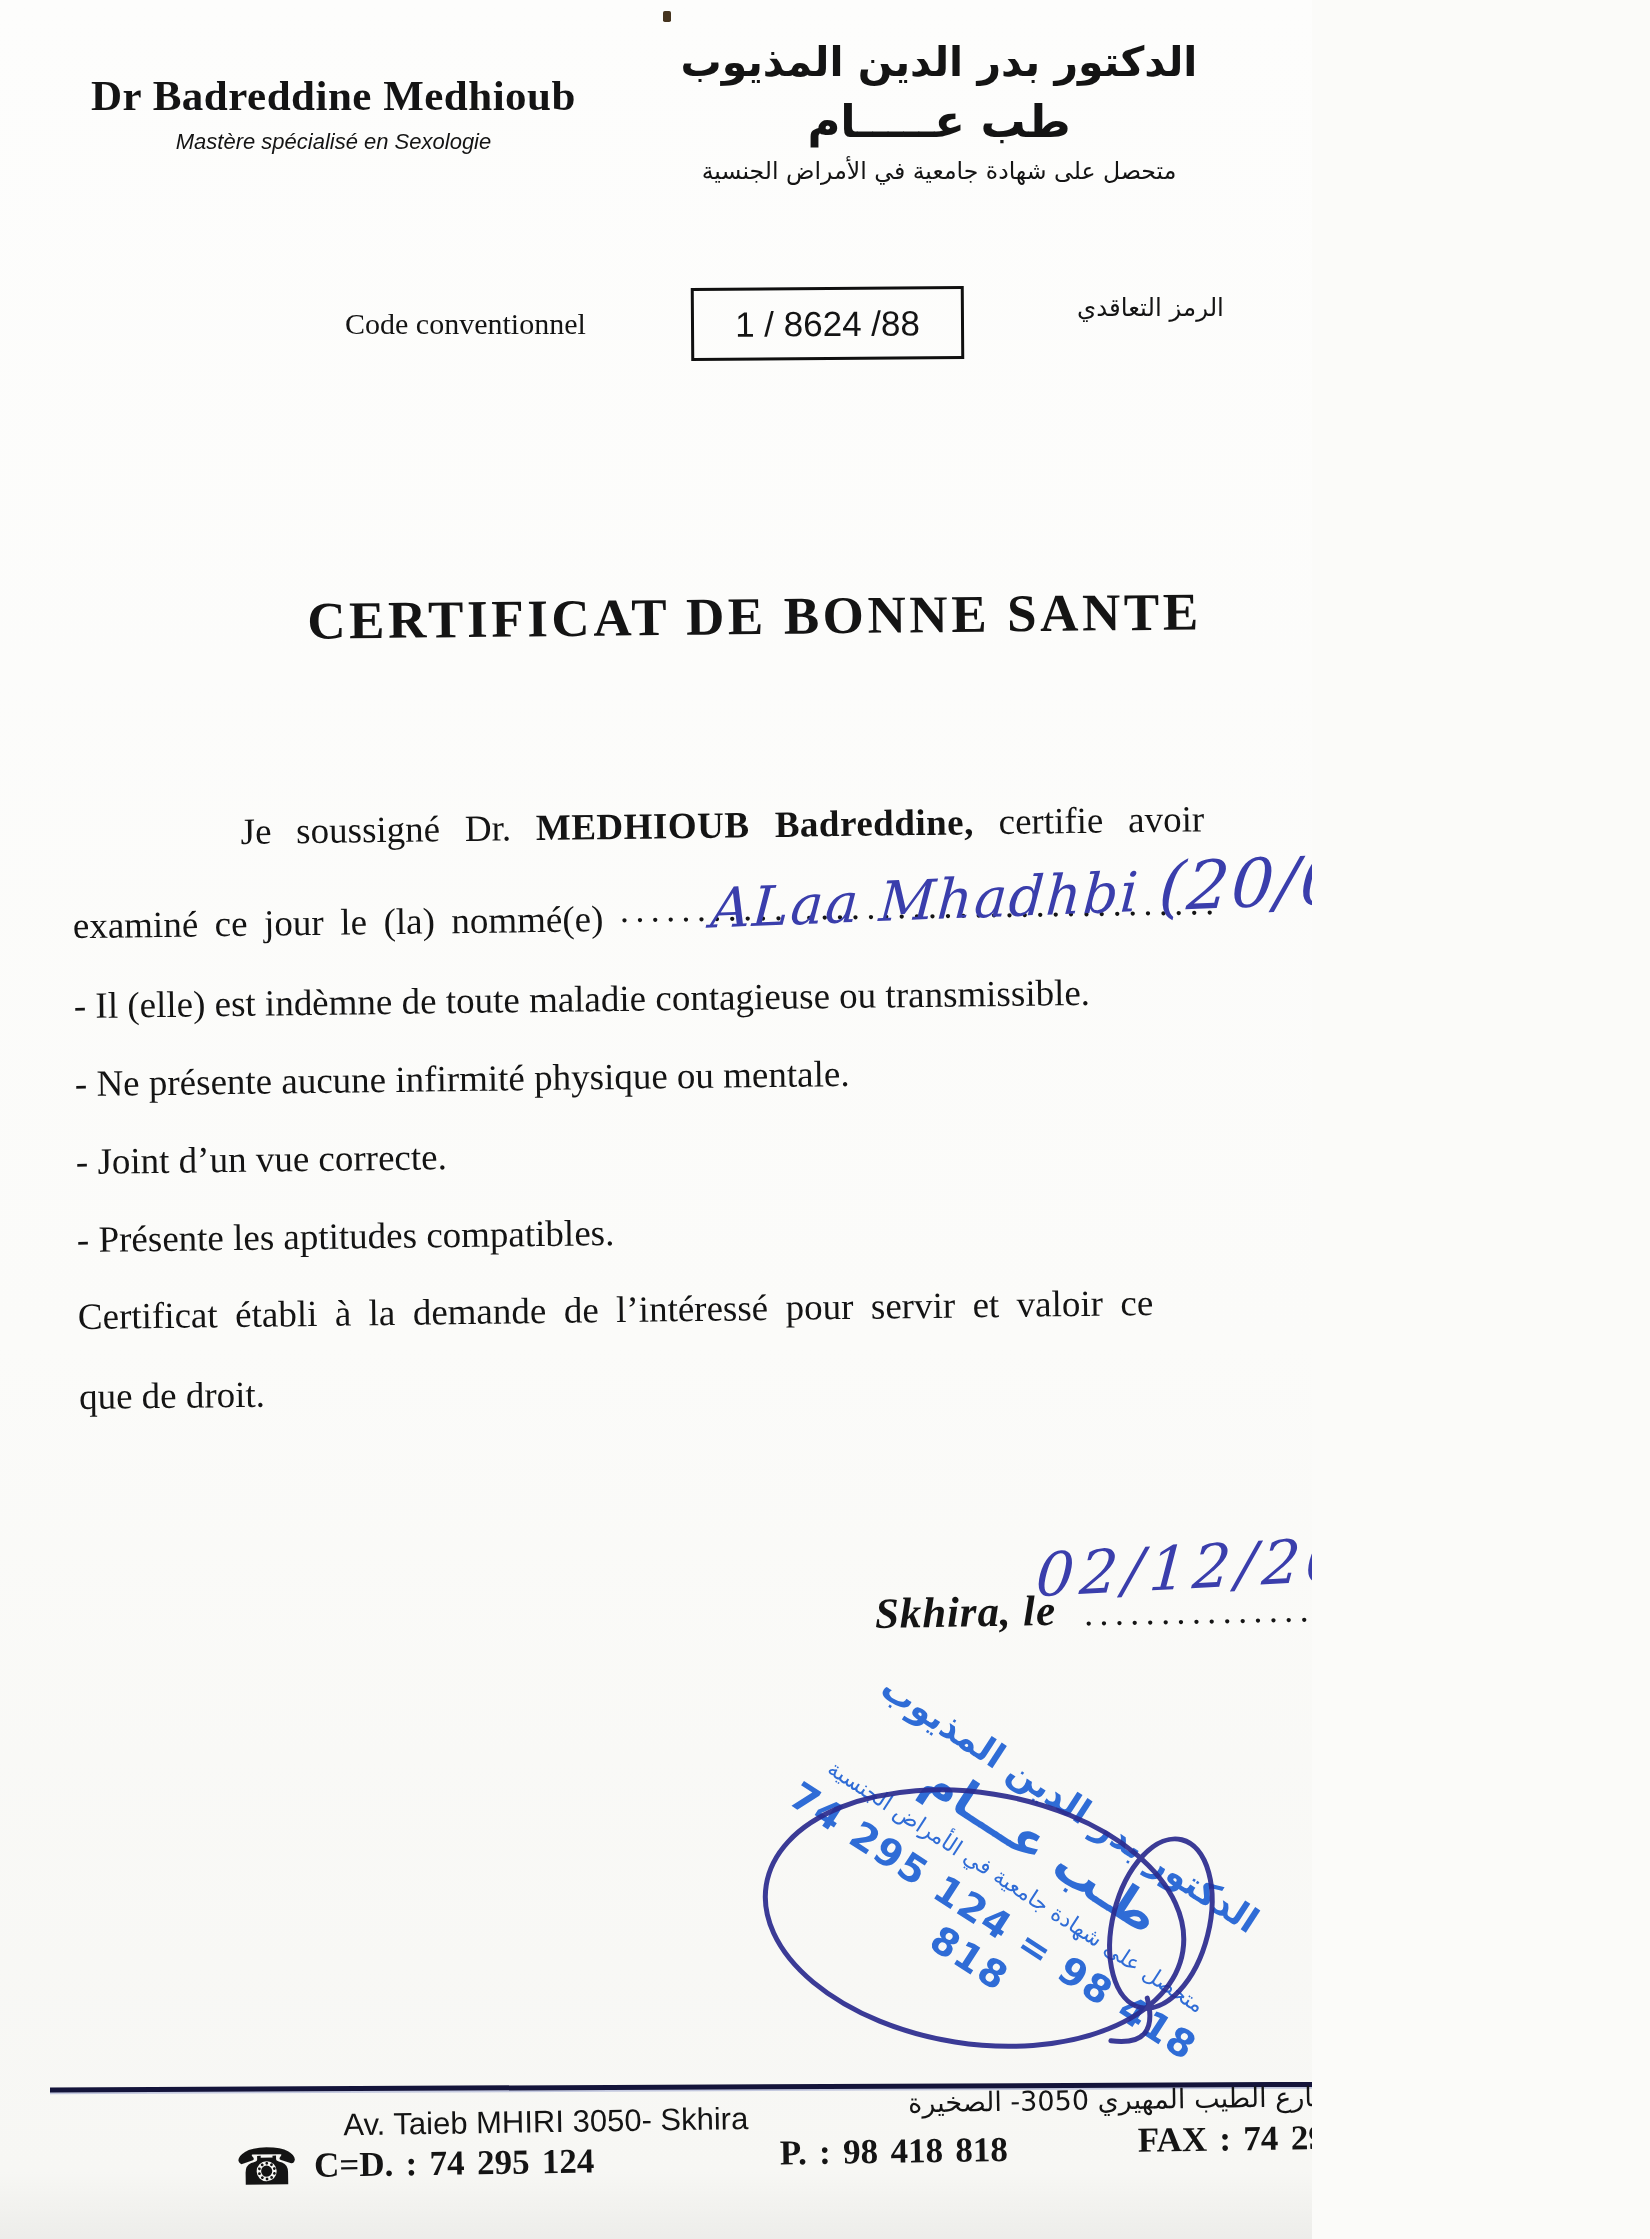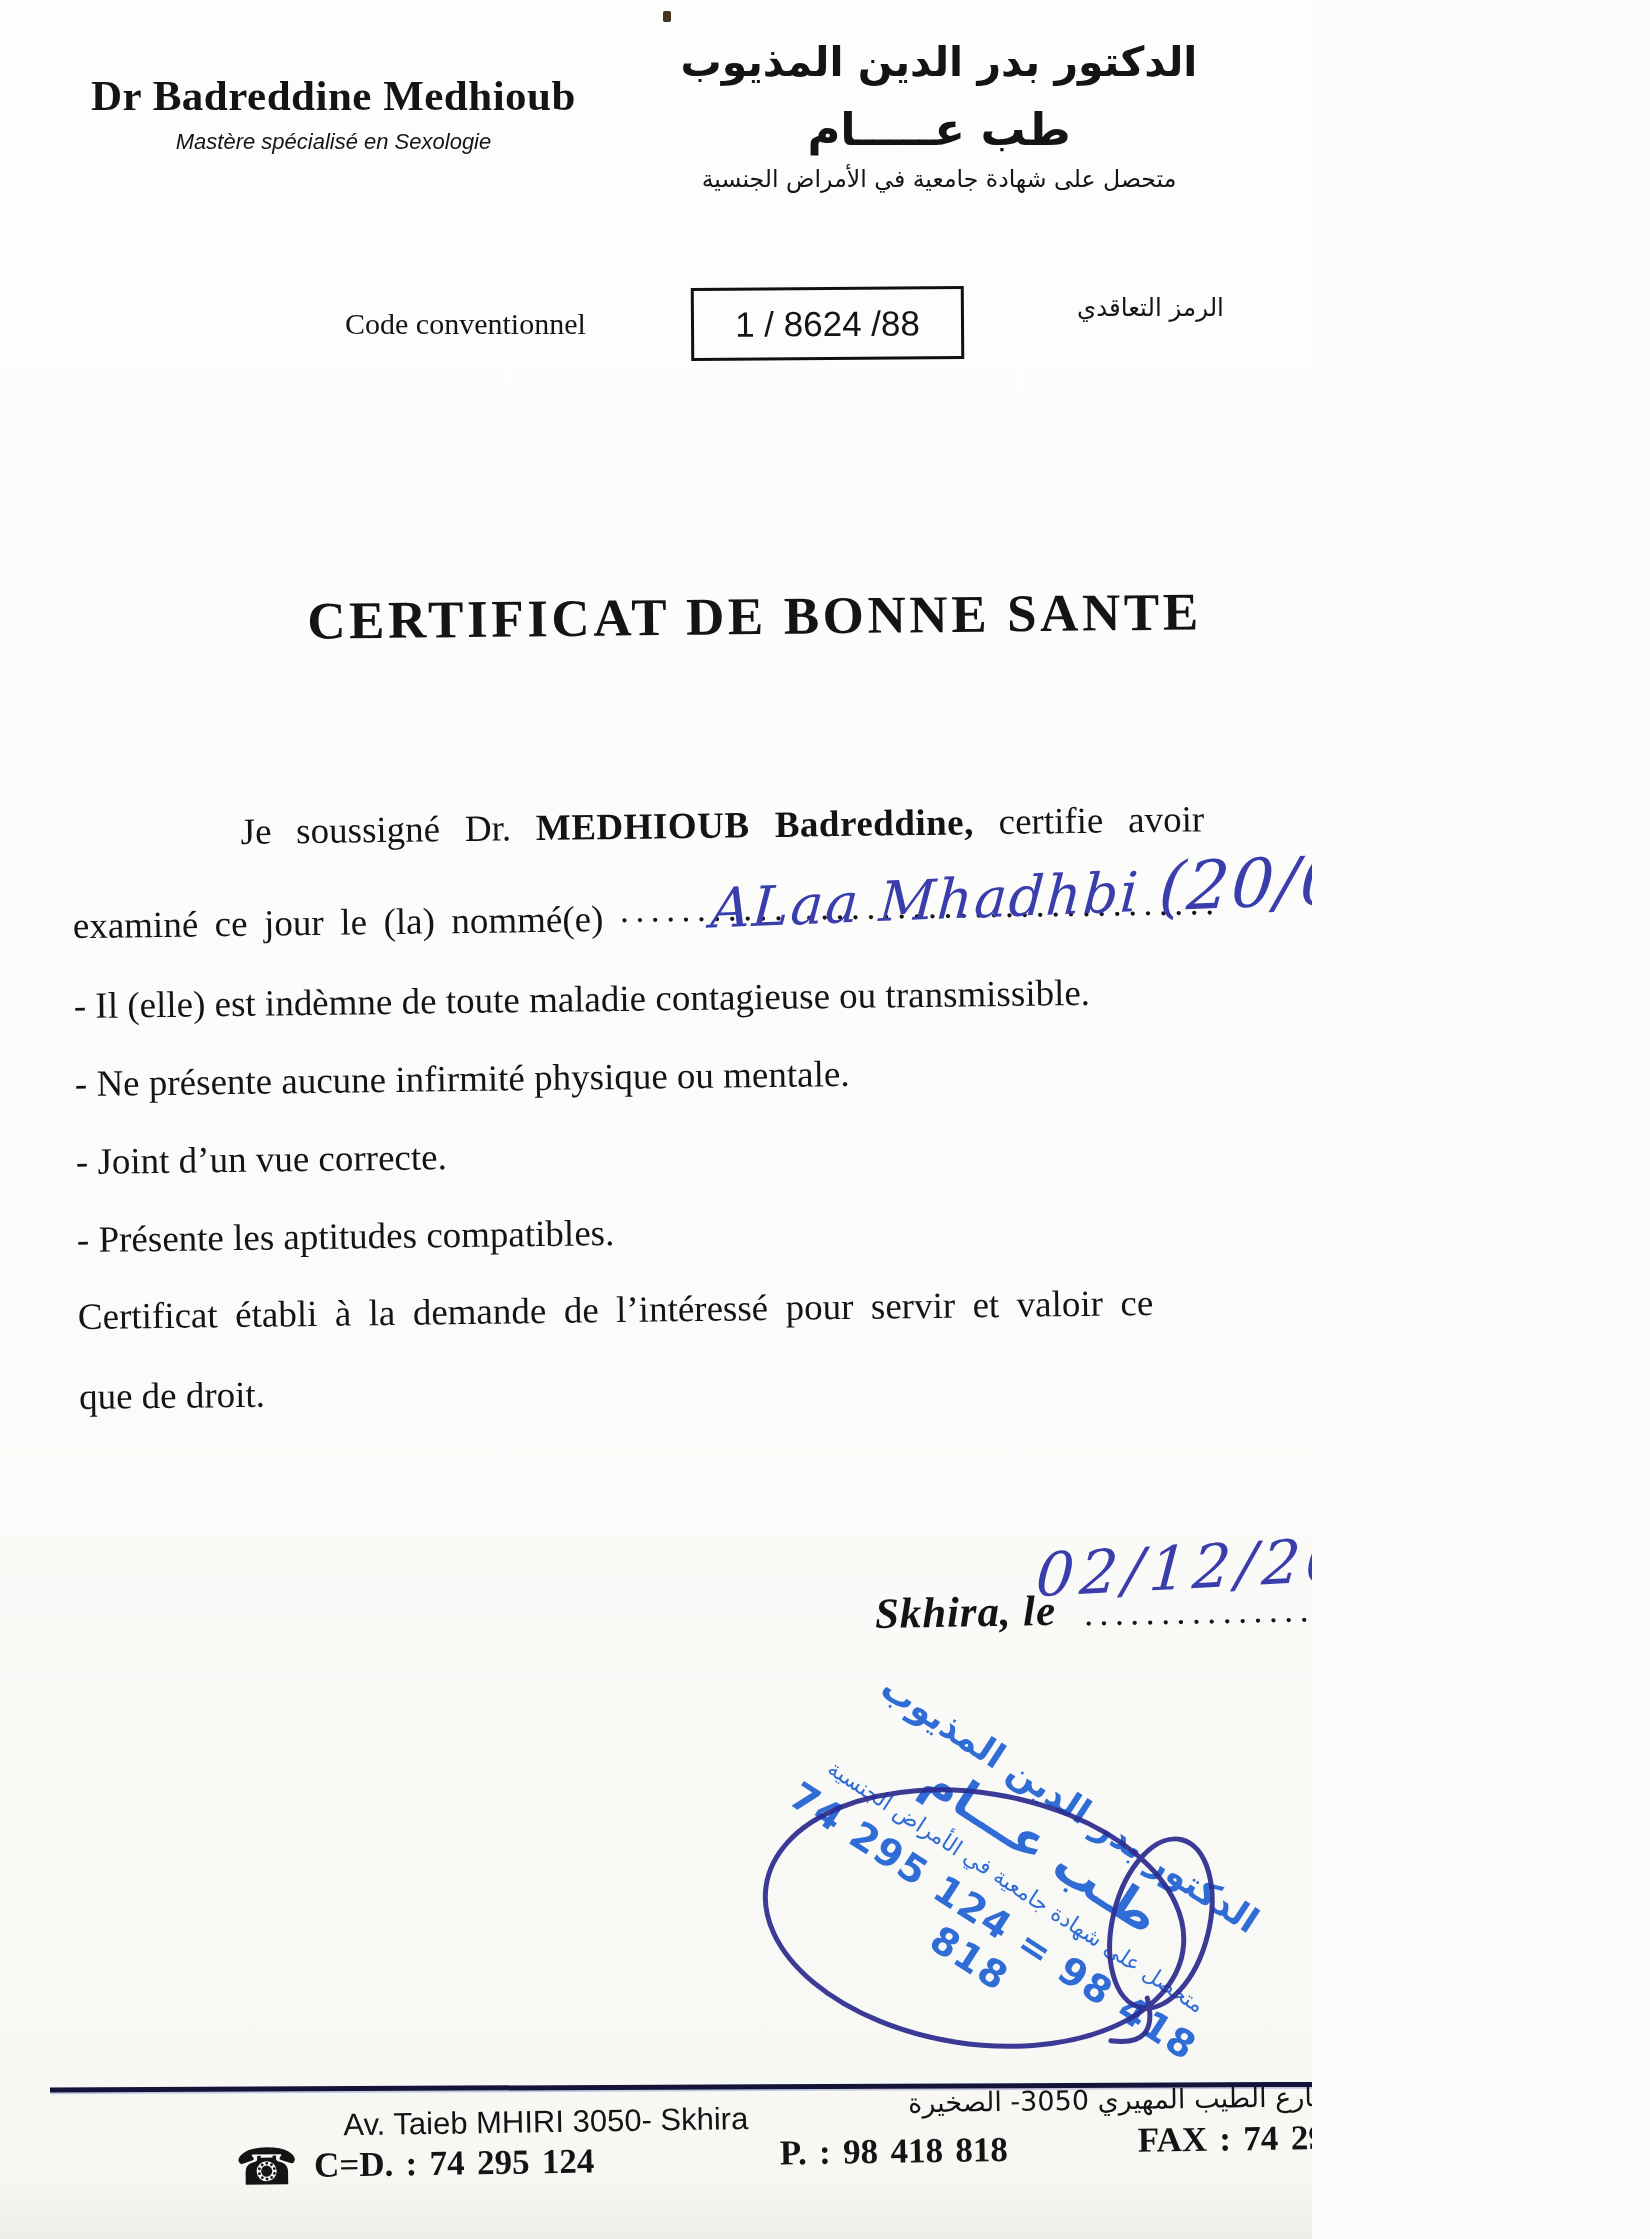--- a/index.html
+++ b/index.html
@@ -9,21 +9,21 @@
     font-family:"Liberation Serif",serif;color:#141414;
   }
   .abs{position:absolute;}
   
   .hdr-left{left:56px;top:71px;width:555px;text-align:center;}
   .doc-name-fr{font-size:43px;font-weight:bold;letter-spacing:0.5px;}
   .doc-spec-fr{font-size:31px;font-weight:bold;margin-top:12.7px;}
   .doc-deg-fr{font-family:"Liberation Sans",sans-serif;font-size:22px;margin-top:9px;font-style:italic;}
   .hdr-right{right:55px;top:38px;width:636px;text-align:center;font-family:"DejaVu Sans",sans-serif;}
   .doc-name-ar{font-size:41px;font-weight:bold;}
-  .doc-spec-ar{font-size:45px;font-weight:bold;margin-top:17px;letter-spacing:1.8px;}
+  .doc-spec-ar{font-size:45px;font-weight:bold;margin-top:9px;letter-spacing:1.8px;}
   .doc-deg-ar{font-size:23.6px;margin-top:9px;}
   
   .code-label{left:345px;top:307px;font-family:Liberation Serif, serif;font-size:30px;}
   .code-box{left:691px;top:287px;width:267px;height:67px;border:3.6px solid #101010;
     display:flex;align-items:center;justify-content:center;transform:rotate(-.4deg);}
   .code-value{font-family:"Liberation Sans",sans-serif;font-size:35px;}
   .code-label-ar{left:1077px;top:293px;font-family:"DejaVu Sans",sans-serif;font-size:24.5px;}
   
   .title{left:0;top:586px;width:1509px;text-align:center;font-size:53px;font-weight:bold;
     letter-spacing:3.6px;transform:rotate(-.6deg);}

